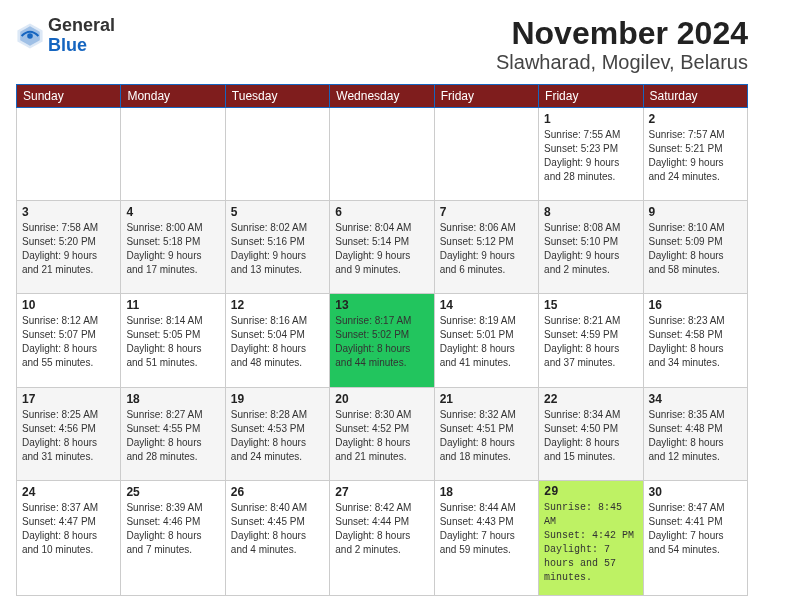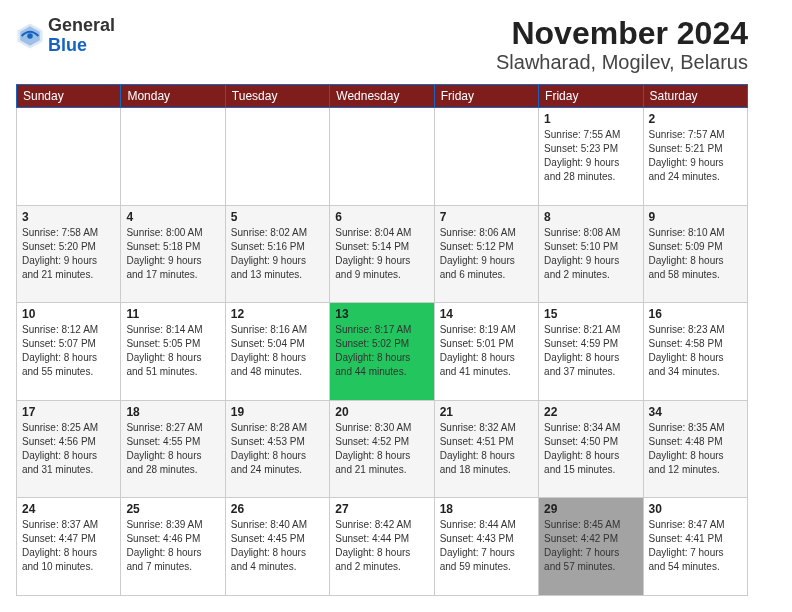--- a/index.html
+++ b/index.html
@@ -168,18 +168,18 @@
           <td style="background: rgb(245, 245, 245);"><span class="day-num">21</span><span class="day-info">Sunrise: 8:32 AM<br>Sunset: 4:51 PM<br>Daylight: 8 hours and 18 minutes.</span></td>
           <td style="background: rgb(245, 245, 245);"><span class="day-num">22</span><span class="day-info">Sunrise: 8:34 AM<br>Sunset: 4:50 PM<br>Daylight: 8 hours and 15 minutes.</span></td>
           <td style="background: rgb(245, 245, 245);"><span class="day-num">34</span><span class="day-info">Sunrise: 8:35 AM<br>Sunset: 4:48 PM<br>Daylight: 8 hours and 12 minutes.</span></td>
         </tr>
         <tr>
           <td style="background: rgb(255, 255, 255);"><span class="day-num">24</span><span class="day-info">Sunrise: 8:37 AM<br>Sunset: 4:47 PM<br>Daylight: 8 hours and 10 minutes.</span></td>
           <td style="background: rgb(255, 255, 255);"><span class="day-num">25</span><span class="day-info">Sunrise: 8:39 AM<br>Sunset: 4:46 PM<br>Daylight: 8 hours and 7 minutes.</span></td>
           <td style="background: rgb(255, 255, 255); margin-left: 31px;"><span class="day-num">26</span><span class="day-info">Sunrise: 8:40 AM<br>Sunset: 4:45 PM<br>Daylight: 8 hours and 4 minutes.</span></td>
           <td style="background: rgb(255, 255, 255);"><span class="day-num">27</span><span class="day-info">Sunrise: 8:42 AM<br>Sunset: 4:44 PM<br>Daylight: 8 hours and 2 minutes.</span></td>
           <td style="background: rgb(255, 255, 255);"><span class="day-num">18</span><span class="day-info">Sunrise: 8:44 AM<br>Sunset: 4:43 PM<br>Daylight: 7 hours and 59 minutes.</span></td>
-          <td style="background: #a3a3a3;"><span class="day-num">29</span><span class="day-info">Sunrise: 8:45 AM<br>Sunset: 4:42 PM<br>Daylight: 7 hours and 57 minutes.</span></td>
+          <td style="background: #bef264; font-family: Liberation Mono, monospace;"><span class="day-num">29</span><span class="day-info">Sunrise: 8:45 AM<br>Sunset: 4:42 PM<br>Daylight: 7 hours and 57 minutes.</span></td>
           <td style="background: rgb(255, 255, 255);"><span class="day-num">30</span><span class="day-info">Sunrise: 8:47 AM<br>Sunset: 4:41 PM<br>Daylight: 7 hours and 54 minutes.</span></td>
         </tr>
       </tbody>
   </table>
 </div>
 
 </body></html>

